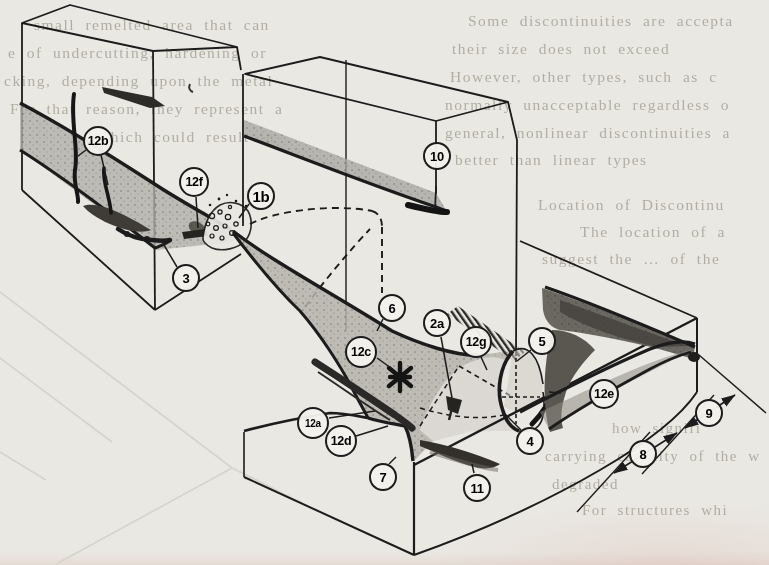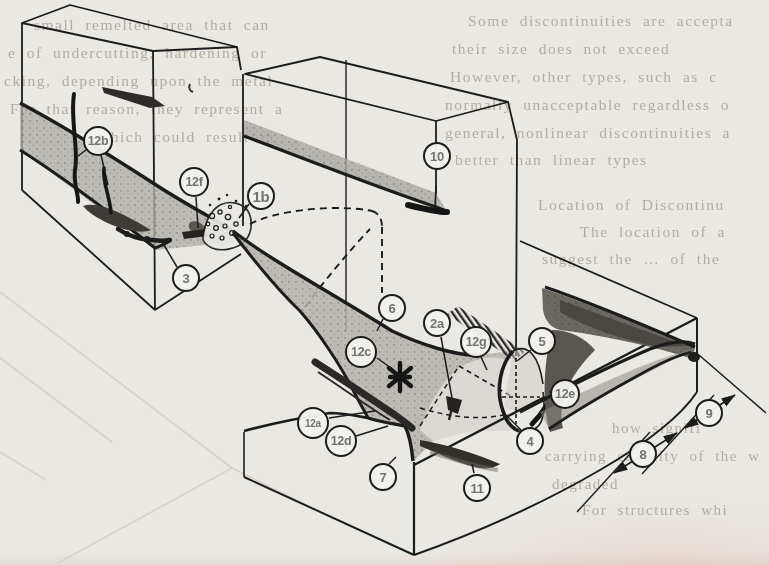--- a/index.html
+++ b/index.html
@@ -21,21 +21,21 @@
   .tint-br{left:430px;top:500px;width:339px;height:65px;
     background:radial-gradient(ellipse at 70% 100%, rgba(214,166,156,0.22), rgba(214,166,156,0) 70%);}
   .tint-bottom{left:0;top:552px;width:769px;height:13px;
     background:linear-gradient(rgba(205,158,148,0), rgba(205,158,148,0.18));}
   svg.art{position:absolute;left:0;top:0;z-index:2;}
   .callout-layer{position:absolute;inset:0;z-index:3;}
   .callout{
     position:absolute;border:2px solid #1c1c1c;border-radius:50%;
     background:rgba(243,241,236,0.96);
     display:flex;align-items:center;justify-content:center;
-    font-weight:bold;color:#737373;transform:translate(-50%,-50%);
+    font-weight:bold;color:#000000;transform:translate(-50%,-50%);
     letter-spacing:-0.3px;
   }
 </style>
 </head>
 <body>
 
 <div class="stage">
 
   <div class="tint tint-br"></div>
   <div class="tint tint-bottom"></div>
@@ -281,17 +281,17 @@
       <div class="callout" style="left: 392px; top: 308px; width: 24px; height: 24px; font-size: 13px;">6</div>
       <div class="callout" style="left: 437px; top: 323px; width: 24px; height: 24px; font-size: 13px;">2a</div>
       <div class="callout" style="left: 476px; top: 342px; width: 28px; height: 28px; font-size: 12.5px;">12g</div>
       <div class="callout" style="left: 542px; top: 341px; width: 24px; height: 24px; font-size: 13px;">5</div>
       <div class="callout" style="left: 361px; top: 352px; width: 28px; height: 28px; font-size: 12.5px;">12c</div>
       <div class="callout" style="left: 313px; top: 423px; width: 28px; height: 28px; font-size: 10px;">12a</div>
       <div class="callout" style="left: 341px; top: 441px; width: 28px; height: 28px; font-size: 12.5px;">12d</div>
       <div class="callout" style="left: 383px; top: 477px; width: 24px; height: 24px; font-size: 13px;">7</div>
       <div class="callout" style="left: 477px; top: 488px; width: 24px; height: 24px; font-size: 13px;">11</div>
       <div class="callout" style="left: 530px; top: 441px; width: 24px; height: 24px; font-size: 13px;">4</div>
-      <div class="callout" style="left: 565px; top: 394px; width: 26px; height: 26px; font-size: 12.5px;">12e</div>
+      <div class="callout" style="left: 604px; top: 394px; width: 26px; height: 26px; font-size: 12.5px;">12e</div>
       <div class="callout" style="left: 643px; top: 454px; width: 24px; height: 24px; font-size: 13px;">8</div>
       <div class="callout" style="left: 709px; top: 413px; width: 24px; height: 24px; font-size: 13px;">9</div>
     </div>
 </div>
 
 </body></html>

